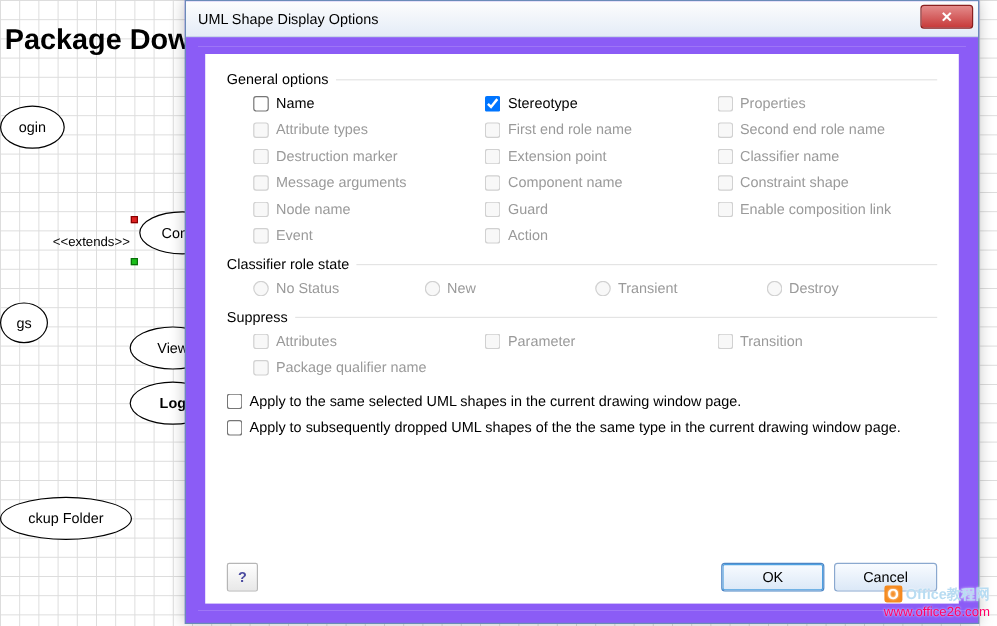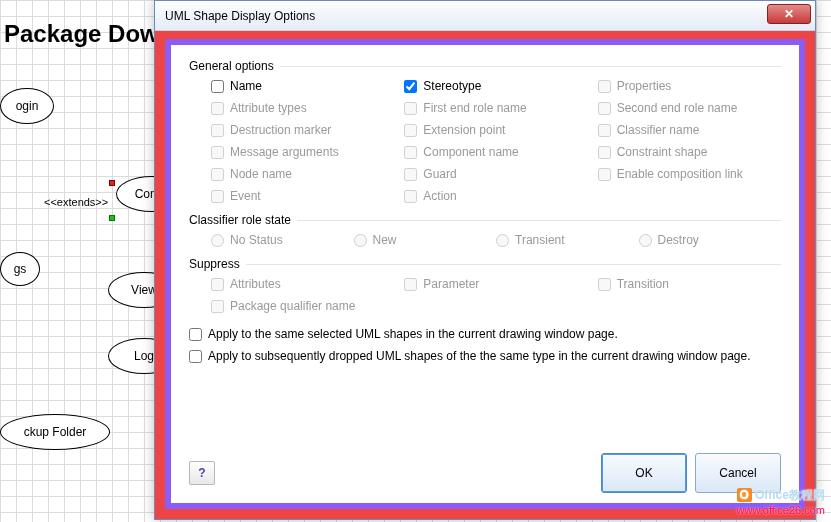--- a/index.html
+++ b/index.html
@@ -19,21 +19,21 @@
     border-radius: 50%; display: flex; align-items: center; justify-content: center;
     font-size: 12px; padding: 0 6px;
   }
   .sel-handle { position:absolute; width:6px; height:6px; background:#d22; border:1px solid #800; }
   .sel-handle.g { background:#1bbf1b; border-color:#0a700a; }
   .extends-label { position:absolute; font-size:11px; color:#000; }
 
   
   .dialog {
     position: absolute; left: 154px; top: 0; width: 662px; height: 520px;
-    background: #ef4444; border: 1px solid #6a8bb8;
+    background: #8b5cf6; border: 1px solid #6a8bb8;
     box-shadow: 0 0 12px rgba(0,0,0,0.25);
   }
   .titlebar {
     height: 30px;
     background: linear-gradient(to bottom, #fdfdfd, #e4ecf7);
     border-bottom: 1px solid #c7d5e8;
     display: flex; align-items: center; padding: 0 2px 0 10px;
     position: relative;
   }
   .titlebar .ttxt { font-size: 12px; color: #000; }
@@ -64,21 +64,21 @@
   .apply-rows label.cb { margin-bottom: 8px; }
 
   .footer { position: absolute; left: 18px; right: 18px; bottom: 10px; display: flex; align-items: center; }
   .help-btn {
     width: 26px; height: 24px; border: 1px solid #b6b6b6; background: linear-gradient(#fefefe,#e8e8e8);
     display: flex; align-items: center; justify-content: center; border-radius: 2px;
     font-weight: bold; color: #4a4aa0;
   }
   .spacer { flex: 1; }
   .btn {
-    min-width: 86px; height: 40px; border: 1px solid #8aa8cf; background: linear-gradient(#f8fbff,#dbe8f7);
+    min-width: 86px; height: 24px; border: 1px solid #8aa8cf; background: linear-gradient(#f8fbff,#dbe8f7);
     border-radius: 3px; display: flex; align-items: center; justify-content: center;
     margin-left: 8px; color: #000;
   }
   .btn.default { box-shadow: 0 0 0 1px #4da0e0 inset; border-color:#4d86c6; }
 
   .watermark { position:absolute; right:6px; bottom:6px; color:#b8dcf2; font-size:13px; font-weight:bold; text-shadow:0 0 2px #fff; }
   .watermark .o { background:#f58a1f; color:#fff; padding:0 3px; border-radius:2px; margin-right:3px; }
   .watermark .red { display:block; color:#f06; font-size:11px; font-weight:normal; text-align:right; }
 </style>
 </head>
@@ -99,21 +99,21 @@
   <div class="extends-label" style="left:44px; top:196px;">&lt;&lt;extends&gt;&gt;</div>
 
   <div class="ellipse" style="left:0; top:252px; width:40px; height:34px;">
       <span>gs</span>
     </div>
 
   <div class="ellipse" style="left:108px; top:272px; width:72px; height:36px;">
       <span>View</span>
     </div>
 
-  <div class="ellipse" style="left:108px; top:338px; width:72px; height:36px;">
+  <div class="ellipse" style="left:108px; top:318px; width:72px; height:36px;font-weight:bold;">
       <span>Log</span>
     </div>
 
   <div class="ellipse" style="left:0; top:414px; width:110px; height:36px;">
       <span>ckup Folder</span>
     </div>
 </div>
 
 <div class="dialog">
   <div class="titlebar">

